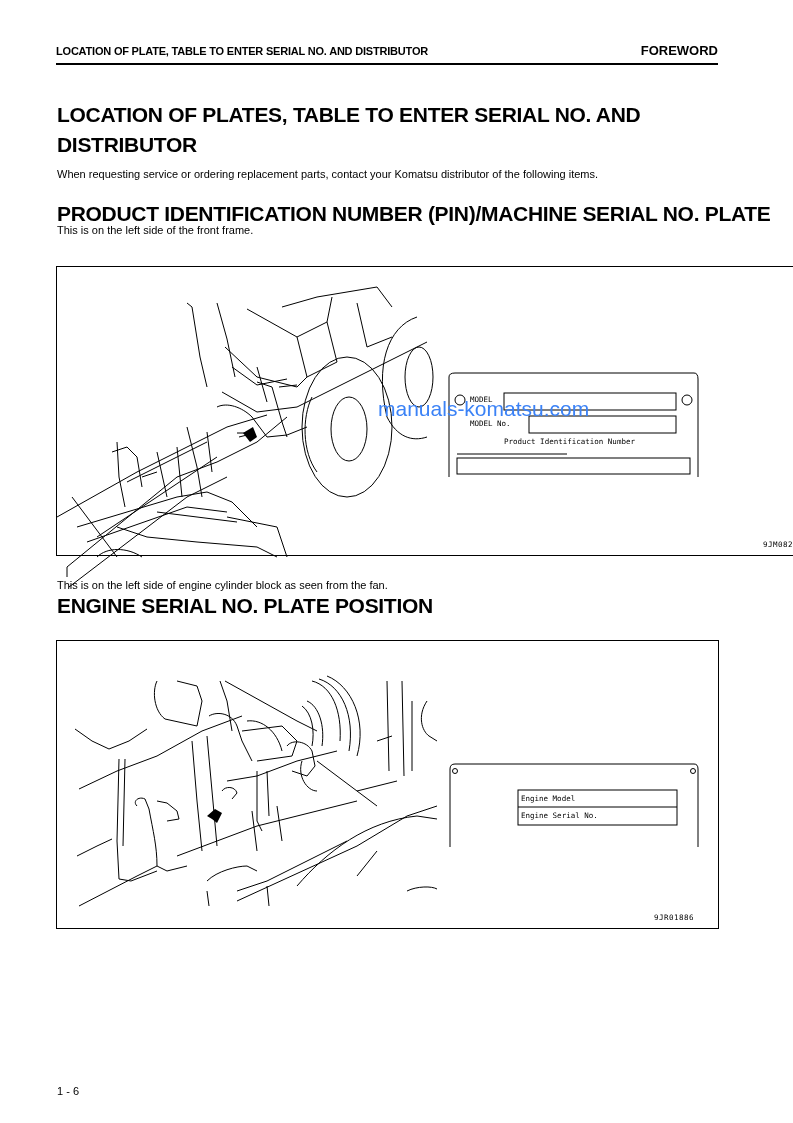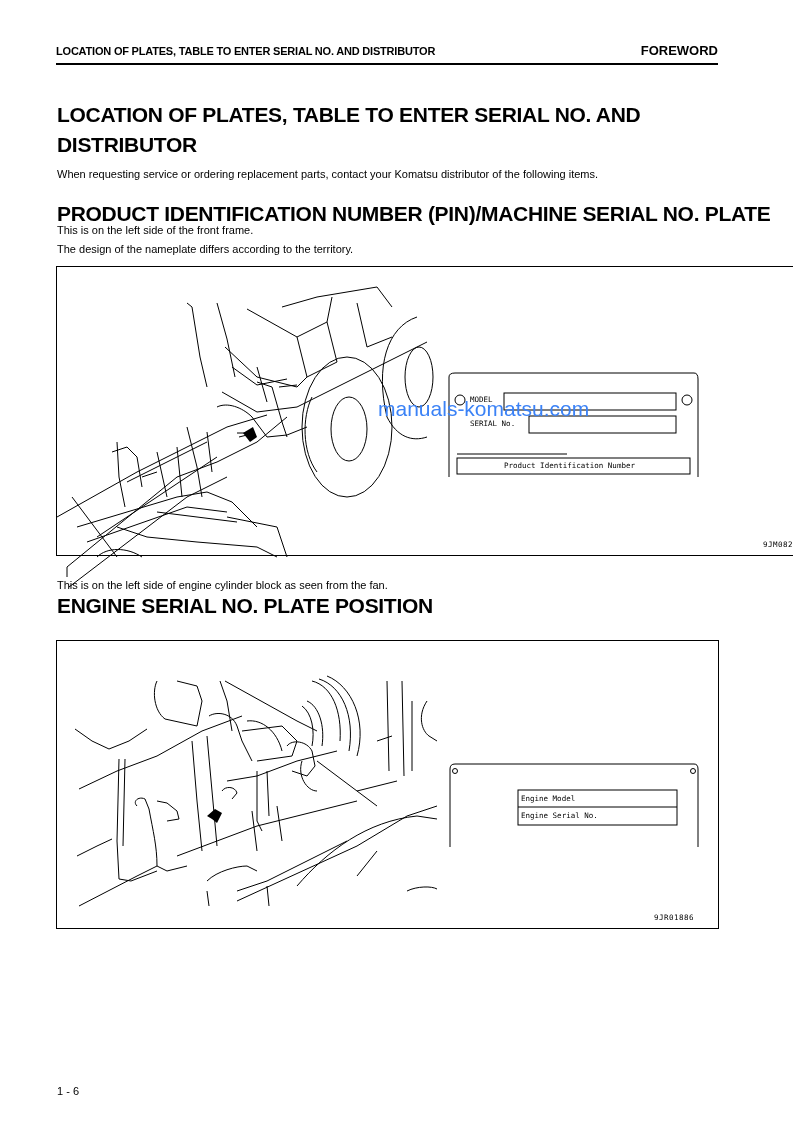--- a/index.html
+++ b/index.html
@@ -18,34 +18,33 @@
   .fig2 { left: 56px; top: 640px; width: 663px; height: 289px; }
   .fig-id { font-family: "DejaVu Sans Mono", monospace; font-size: 7.5px; letter-spacing: 0.5px; }
   svg { position: absolute; left: 0; top: 0; overflow: visible; }
   .plate-text { font-family: "DejaVu Sans Mono", monospace; font-size: 7.5px; }
   .watermark { left: 378px; top: 397px; font-size: 21px; color: #3b82f6; font-family: "Liberation Sans", sans-serif; letter-spacing: 0px; }
   .page-no { left: 57px; top: 1085px; font-size: 11px; }
 </style>
 </head>
 <body>
 
-<div class="abs running-head">LOCATION OF PLATES, TABLE TO ENTER SERIAL NO. AND DISTRIBUTOR</div>
+<div class="abs running-head">LOCATION OF PLATE, TABLE TO ENTER SERIAL NO. AND DISTRIBUTOR</div>
 <div class="abs running-section">FOREWORD</div>
 <div class="abs head-rule"></div>
 
 <div class="abs title">
   <div>LOCATION OF PLATES, TABLE TO ENTER SERIAL NO. AND</div>
   <div>DISTRIBUTOR</div>
 </div>
 <div class="abs intro">When requesting service or ordering replacement parts, contact your Komatsu distributor of the following items.</div>
 
 <div class="abs h2" style="left:57px; top:202px;">PRODUCT IDENTIFICATION NUMBER (PIN)/MACHINE SERIAL NO. PLATE</div>
 <div class="abs body" style="left:57px; top:222px;">
   <div>This is on the left side of the front frame.</div>
-  <div style="margin-top:2px">The design of the nameplate differs according to the territory.</div>
 </div>
 
 <div class="abs figure fig1">
 
   <svg width="663" height="290">
     <g fill="none" stroke="#000" stroke-width="1">
 
       <path d="M130 36 L135 40 L143 90 L150 120 M160 36 L170 72 L178 110 M190 42 L240 70 L250 110 L240 120 L200 110 L168 80 M240 70 L270 55 L280 95 L250 110"></path>
       <path d="M200 100 L210 135 M225 40 L260 30 L290 25 M270 55 L275 30 M300 36 L310 80 L335 70 M290 25 L320 20 L335 40"></path>
       <path d="M165 125 L200 145 L240 140 L270 125 L300 110 L340 90 L370 75 M175 100 L200 118 L230 112"></path>
@@ -78,22 +77,22 @@
       <path d="M392 210 L392 110 Q392 106 398 106 L637 106 Q641 106 641 112 L641 210"></path>
       <circle cx="403" cy="133" r="5"></circle>
       <circle cx="630" cy="133" r="5"></circle>
       <rect x="447" y="126" width="172" height="17"></rect>
       <rect x="472" y="149" width="147" height="17"></rect>
       <rect x="400" y="191" width="233" height="16"></rect>
       <line x1="400" y1="187" x2="510" y2="187"></line>
     </g>
   </svg>
   <div class="abs plate-text" style="left:413px; top:128px;">MODEL</div>
-  <div class="abs plate-text" style="left:413px; top:152px;">SERIAL No.</div>
-  <div class="abs plate-text" style="left:399px; top:194px;padding-left:48px;">Product Identification Number</div>
+  <div class="abs plate-text" style="left:413px; top:152px;">MODEL No.</div>
+  <div class="abs plate-text" style="left:399px; top:170px;padding-left:48px;">Product Identification Number</div>
   <div class="abs fig-id" style="right:8px; top:273px;">9JM08203</div>
 </div>
 
 <div class="abs watermark">manuals-komatsu.com</div>
 
 <div class="abs h2" style="left:57px; top:594px;">ENGINE SERIAL NO. PLATE POSITION</div>
 <div class="abs body" style="left:57px; top:577px;text-align:center;">
   <div>This is on the left side of engine cylinder block as seen from the fan.</div>
 </div>
 

